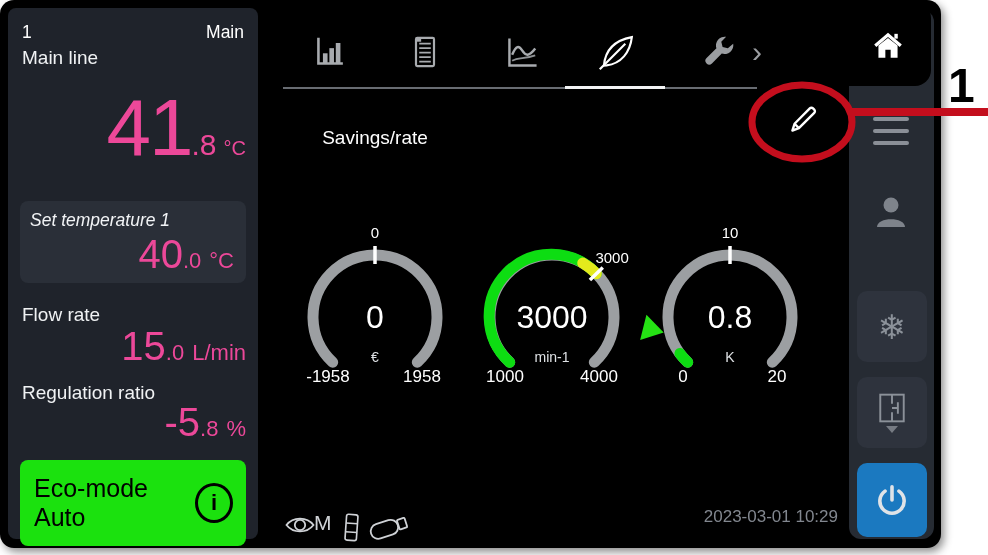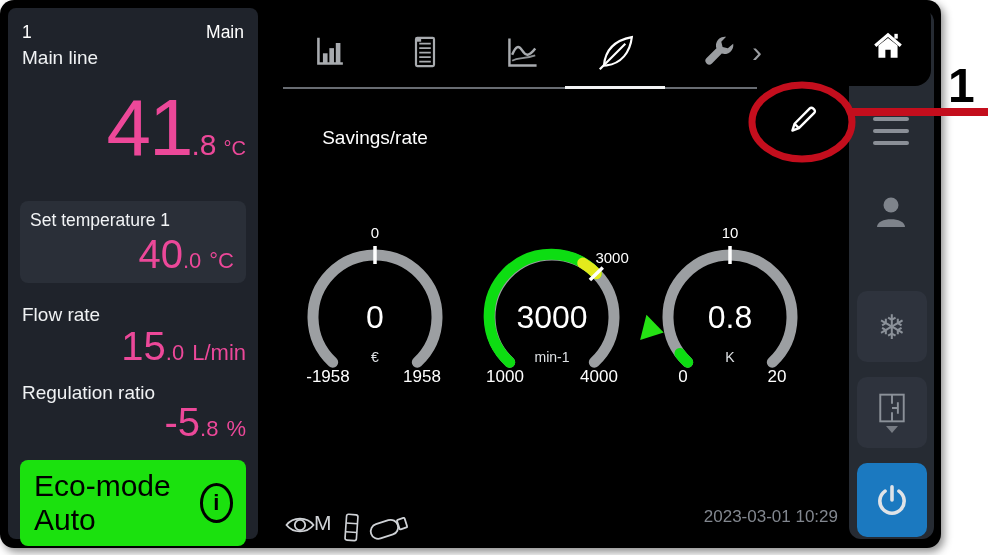--- a/index.html
+++ b/index.html
@@ -12,24 +12,24 @@
   .zone-row{position:absolute;left:14px;right:14px;top:14px;display:flex;justify-content:space-between;font-size:17.5px;color:#fff;}
   .lp-label{position:absolute;left:14px;font-size:19px;color:#f0f2f4;}
   .val-row{position:absolute;right:12px;display:flex;align-items:baseline;color:#ec4899;white-space:nowrap;}
   .v-int-xl{font-size:80px;line-height:.95;letter-spacing:-2px;}
   .v-dec-xl{font-size:30px;}
   .v-unit-xl{font-size:20px;margin-left:7px;}
   .v-int{font-size:40px;line-height:1;}
   .v-dec{font-size:22px;}
   .v-unit{font-size:22px;margin-left:8px;}
   .set-card{position:absolute;left:12px;top:193px;width:226px;height:82px;background:#2a2f38;border-radius:8px;}
-  .set-card .card-label{position:absolute;left:10px;top:9px;font-size:17.5px;color:#f2f4f6;}
+  .set-card .card-label{position:absolute;left:10px;top:9px;font-size:17.5px;color:#f2f4f6;font-style:italic;}
   .eco-btn{position:absolute;left:12px;top:452px;width:226px;height:86px;background:#1be10e;border-radius:8px;
            display:flex;align-items:center;justify-content:space-between;color:#000;}
-  .eco-btn .eco-label{margin-left:14px;font-size:30px;}
+  .eco-btn .eco-label{margin-left:14px;font-size:25px;}
   .info-circle{margin-right:13px;width:34px;height:34px;border:3.4px solid #000;border-radius:50%;
                display:flex;align-items:center;justify-content:center;font-size:22px;font-weight:bold;color:#000;}
   
   .tab{position:absolute;top:32px;width:40px;height:40px;display:flex;align-items:center;justify-content:center;}
   .chevron{position:absolute;left:744px;top:34px;width:26px;height:36px;color:#9a9da1;font-size:30px;line-height:36px;text-align:center;}
   .tab-underline{position:absolute;left:283px;top:87px;width:474px;height:2px;background:#686c72;}
   .tab-underline-active{position:absolute;left:565px;top:86px;width:100px;height:3px;background:#f2f3f4;}
   .edit-btn{position:absolute;left:782px;top:98px;width:40px;height:40px;display:flex;align-items:center;justify-content:center;}
   
   .gauge-title{position:absolute;top:126px;text-align:center;color:#fff;font-size:19px;line-height:1.3;}

